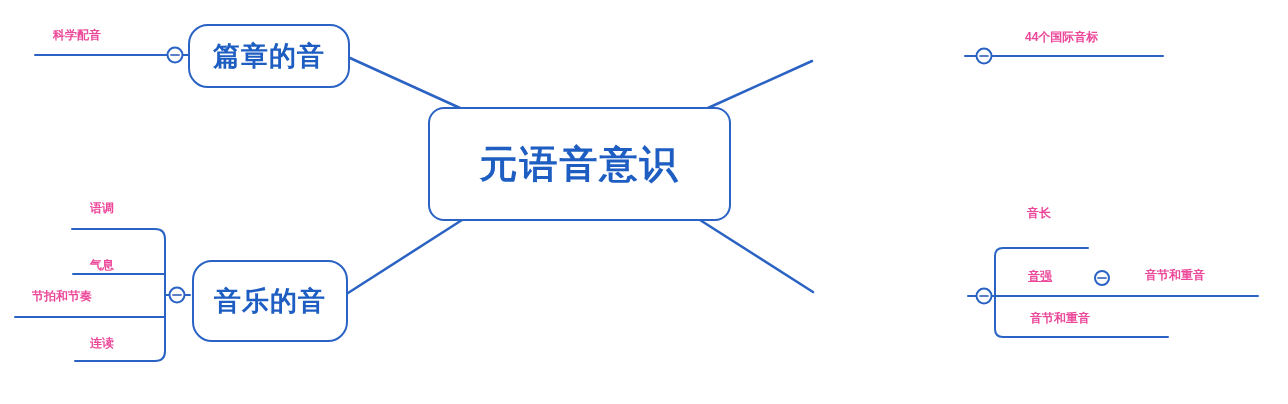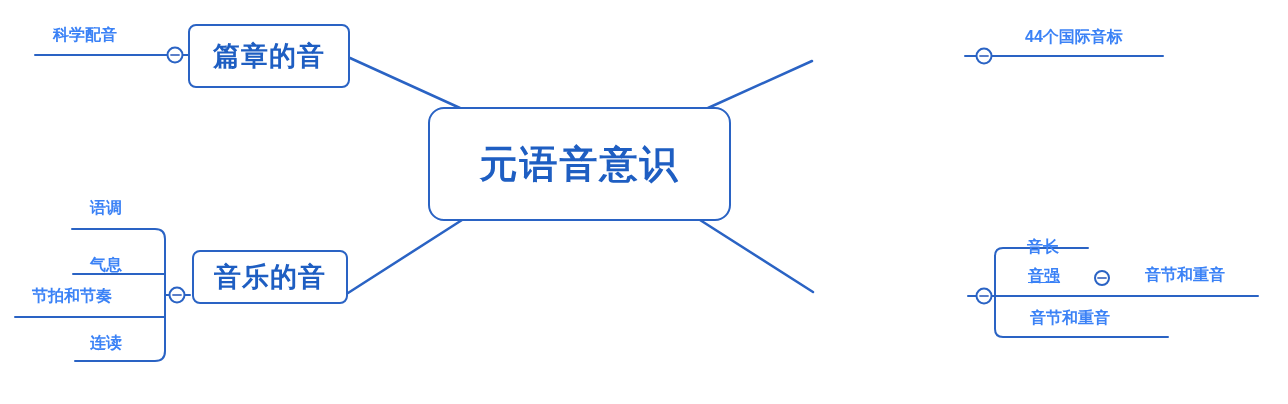--- a/index.html
+++ b/index.html
@@ -20,31 +20,31 @@
     border:2.5px solid #2a63c4;
     color:#1e5ec2;
     font-weight:bold;
     white-space:nowrap;
   }
   .node.root{
     left:428px;top:107px;width:303px;height:114px;
     border-radius:16px;font-size:38px;letter-spacing:2px;
     font-family:"Liberation Serif","DejaVu Serif",serif;
   }
-  .node.branch{border-radius:8px;font-size:27px;letter-spacing:1px;}
+  .node.branch{border-radius:20px;font-size:27px;letter-spacing:1px;}
   .node.b-tl{left:188px;top:24px;width:162px;height:64px;}
   .node.b-tr{left:812px;top:24px;width:153px;height:64px;}
-  .node.b-bl{left:192px;top:250px;width:156px;height:54px;}
+  .node.b-bl{left:192px;top:260px;width:156px;height:82px;}
   .node.b-br{left:813px;top:262px;width:156px;height:68px;}
   .sub{
     position:absolute;
     z-index:2;
-    color:#3b82f6;
+    color:#ec4899;
     font-weight:bold;
-    font-size:16px;line-height:18px;
+    font-size:12px;line-height:18px;
     white-space:nowrap;
   }
 </style>
 </head>
 <body>
 
 <div class="canvas">
 
   <svg class="wires" width="1288" height="404" viewBox="0 0 1288 404">
     <g fill="none" stroke="#2a63c4" stroke-width="2.5" stroke-linecap="round">
@@ -98,18 +98,18 @@
   <div class="node branch b-bl">音乐的音</div>
 
   <div class="sub" style="left:53px;top:26px;">科学配音</div>
   <div class="sub" style="left:1025px;top:28px;">44个国际音标</div>
 
   <div class="sub" style="left:90px;top:199px;">语调</div>
   <div class="sub" style="left:90px;top:256px;">气息</div>
   <div class="sub" style="left:32px;top:287px;">节拍和节奏</div>
   <div class="sub" style="left:90px;top:334px;">连读</div>
 
-  <div class="sub" style="left:1027px;top:238px;">音长</div>
+  <div class="sub" style="left:1027px;top:204px;">音长</div>
   <div class="sub" style="left:1028px;top:267px;text-decoration:underline;">音强</div>
   <div class="sub" style="left:1145px;top:266px;">音节和重音</div>
   <div class="sub" style="left:1030px;top:309px;">音节和重音</div>
 
 </div>
 
 </body></html>

